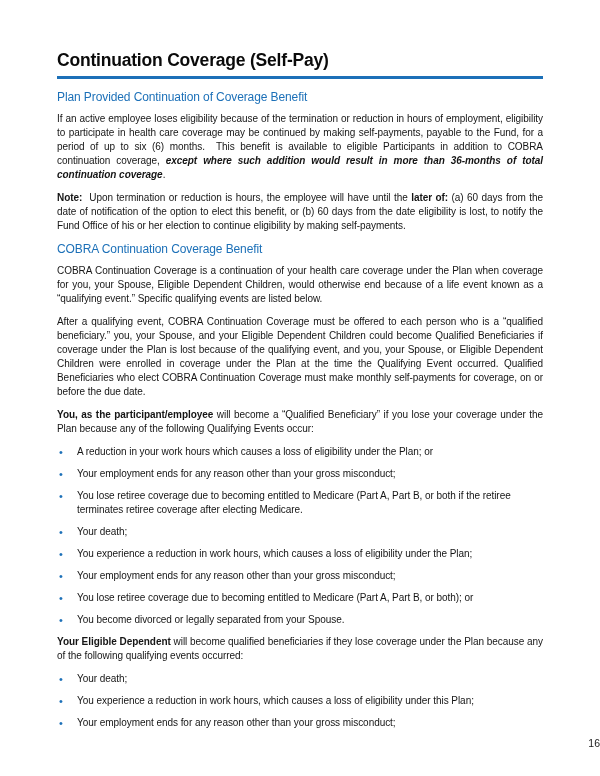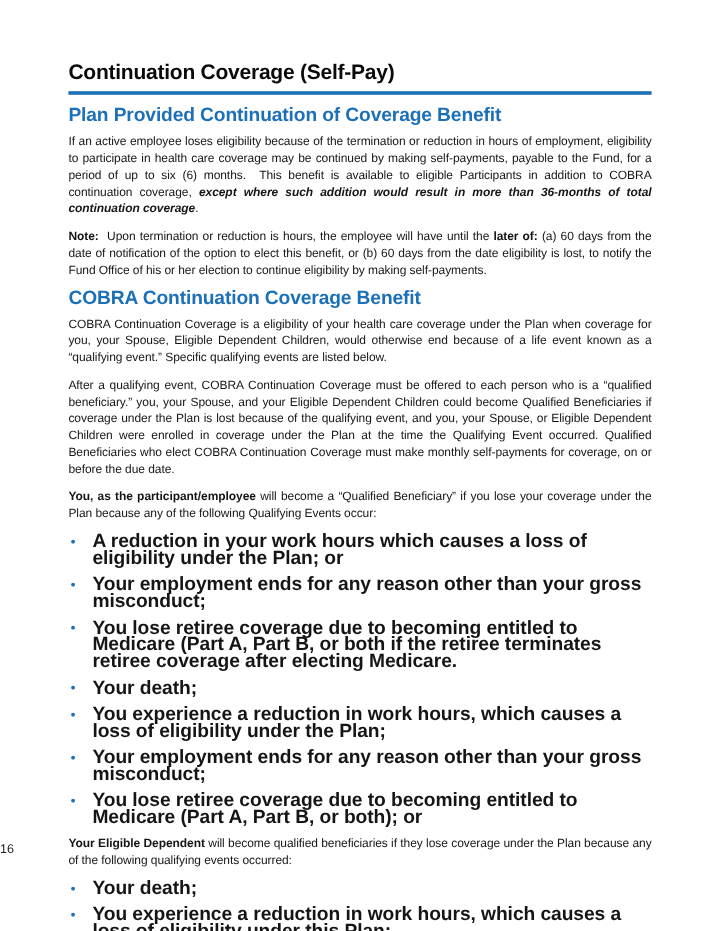--- a/index.html
+++ b/index.html
@@ -25,23 +25,23 @@
     color: #0a0a0a;
     letter-spacing: -0.2px;
   }
   .title-rule {
     height: 3px;
     background: var(--accent);
     margin: 0 0 11px 0;
   }
   h2.sec {
     margin: 0 0 8px 0;
-    font-size: 16px;
+    font-size: 12px;
     line-height: 14px;
-    font-weight: bold;
+    font-weight: normal;
     color: var(--accent);
     letter-spacing: -0.1px;
   }
   h2.sec.spaced { margin-top: 0; }
   p.body {
     margin: 0 0 9px 0;
     font-size: 10px;
     line-height: 14px;
     text-align: justify;
     letter-spacing: -0.05px;
@@ -51,78 +51,78 @@
   p.body b { font-weight: bold; margin-top: 16px; }
   ul.blist {
     list-style: none;
     margin: 0 0 1px 0;
     padding: 0;
   }
   ul.blist li {
     position: relative;
     margin: 0 0 8px 0;
     padding-left: 20px;
-    font-size: 16px;
+    font-size: 10px;
     line-height: 14px;
     letter-spacing: -0.05px;
     color: #151515;
     text-align: left;
-    font-weight: bold;
   }
   ul.blist li::before {
     content: "\2022";
     position: absolute;
     left: 2px;
     top: 0;
     color: var(--accent);
     font-size: 11px;
   }
   .page-number {
     position: absolute;
     left: 0; right: 0;
-    top: 702px;
-    text-align: left;
+    top: 737px;
+    text-align: right;
     font-size: 10.5px;
     color: #222;
   }
 </style>
 </head>
 <body>
 
 <div class="page">
 
   <h1 class="doc-title">Continuation Coverage (Self-Pay)</h1>
   <div class="title-rule"></div>
 
   <h2 class="sec">Plan Provided Continuation of Coverage Benefit</h2>
 
   <p class="body"><span>If an active employee loses eligibility because of the termination or reduction in hours of employment, eligibility to participate in health care coverage may be continued by making self-payments, payable to the Fund, for a period of up to six (6) months.&nbsp; This benefit is available to eligible Participants in addition to COBRA continuation coverage, </span><span class="bi">except where such addition would result in more than 36-months of total continuation coverage</span><span>.</span></p>
 
   <p class="body"><b>Note:</b><span>&nbsp; Upon termination or reduction is hours, the employee will have until the </span><b>later of:</b><span> (a) 60 days from the date of notification of the option to elect this benefit, or (b) 60 days from the date eligibility is lost, to notify the Fund Office of his or her election to continue eligibility by making self-payments.</span></p>
 
   <h2 class="sec spaced">COBRA Continuation Coverage Benefit</h2>
 
-  <p class="body">COBRA Continuation Coverage is a eligibility of your health care coverage under the Plan when coverage for you, your Spouse, Eligible Dependent Children, would otherwise end because of a life event known as a “qualifying event.” Specific qualifying events are listed below.</p>
+  <p class="body">COBRA Continuation Coverage is a continuation of your health care coverage under the Plan when coverage for you, your Spouse, Eligible Dependent Children, would otherwise end because of a life event known as a “qualifying event.” Specific qualifying events are listed below.</p>
 
   <p class="body">After a qualifying event, COBRA Continuation Coverage must be offered to each person who is a “qualified beneficiary.” you, your Spouse, and your Eligible Dependent Children could become Qualified Beneficiaries if coverage under the Plan is lost because of the qualifying event, and you, your Spouse, or Eligible Dependent Children were enrolled in coverage under the Plan at the time the Qualifying Event occurred. Qualified Beneficiaries who elect COBRA Continuation Coverage must make monthly self-payments for coverage, on or before the due date.</p>
 
   <p class="body"><b>You, as the participant/employee</b><span> will become a “Qualified Beneficiary” if you lose your coverage under the Plan because any of the following Qualifying Events occur:</span></p>
 
   <ul class="blist">
     <li>A reduction in your work hours which causes a loss of eligibility under the Plan; or</li>
     <li>Your employment ends for any reason other than your gross misconduct;</li>
     <li>You lose retiree coverage due to becoming entitled to Medicare (Part A, Part B, or both if the retiree terminates retiree coverage after electing Medicare.</li>
   </ul>
 
 
   <ul class="blist">
     <li>Your death;</li>
     <li>You experience a reduction in work hours, which causes a loss of eligibility under the Plan;</li>
     <li>Your employment ends for any reason other than your gross misconduct;</li>
     <li>You lose retiree coverage due to becoming entitled to Medicare (Part A, Part B, or both); or</li>
+    <li>You become divorced or legally separated from your Spouse.</li>
   </ul>
 
   <p class="body"><b>Your Eligible Dependent</b><span> will become qualified beneficiaries if they lose coverage under the Plan because any of the following qualifying events occurred:</span></p>
 
   <ul class="blist">
     <li>Your death;</li>
     <li>You experience a reduction in work hours, which causes a loss of eligibility under this Plan;</li>
     <li>Your employment ends for any reason other than your gross misconduct;</li>
 
   </ul>

